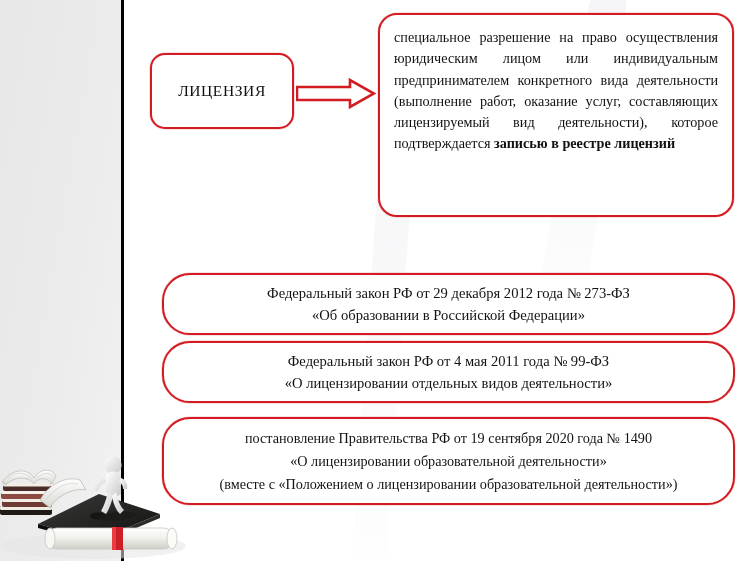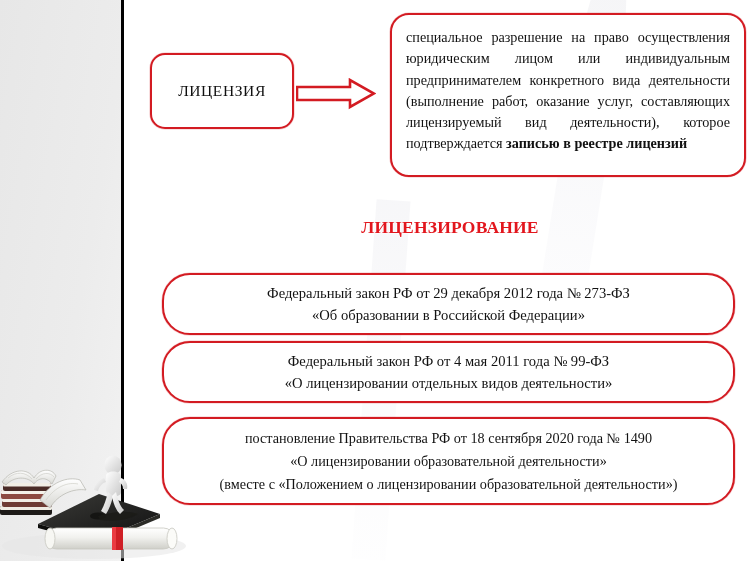--- a/index.html
+++ b/index.html
@@ -81,22 +81,22 @@
   }
   #license-box .label {
     font-size: 15.5px;
     letter-spacing: 0.6px;
     color: #101010;
     font-family: "Liberation Serif", serif;
   }
 
   
   #definition-box {
-    left: 390px; top: 13px;
-    width: 356px; height: 164px;
+    left: 378px; top: 13px;
+    width: 356px; height: 204px;
     border-radius: 19px;
   }
   #definition-box .para {
     position: absolute;
     left: 14px; right: 14px; top: 12px;
     text-align: justify;
     text-align-last: left;
     font-size: 14.2px;
     line-height: 21.3px;
     color: #111111;
@@ -182,21 +182,20 @@
     <svg width="80" height="32" viewBox="0 0 80 32" xmlns="http://www.w3.org/2000/svg">
       <polygon points="1,9 54,9 54,2 78,15.5 54,29 54,22 1,22" fill="#ffffff" stroke="#d31b22" stroke-width="2.6" stroke-linejoin="miter"></polygon>
     </svg>
   </div>
 
   <div class="rbox" id="definition-box">
     <div class="para"><span>специальное разрешение на право осуществления юридическим лицом или индивидуальным предпринимателем конкретного вида деятельности (выполнение работ, оказание услуг, составляющих лицензируемый вид деятельности), которое подтверждается </span><b>записью в реестре лицензий</b></div>
   </div>
 
   <div id="section-title">
-    <span class="l1">ЛИЦЕНЗИРОВАНИЕ</span>
   </div>
 
   <div class="rbox lawbox" id="law-box-0">
     <div class="rbox-inner">
       <div class="lines">
         <div>Федеральный закон РФ от 29 декабря 2012 года № 273-ФЗ</div>
         <div>«Об образовании в Российской Федерации»</div>
       </div>
     </div>
   </div>
@@ -206,21 +205,21 @@
       <div class="lines">
         <div>Федеральный закон РФ от 4 мая 2011 года № 99-ФЗ</div>
         <div>«О лицензировании отдельных видов деятельности»</div>
       </div>
     </div>
   </div>
 
   <div class="rbox lawbox" id="law-box-2">
     <div class="rbox-inner">
       <div class="lines">
-        <div>постановление Правительства РФ от 18 сентября 2020 года № 1490</div>
+        <div>постановление Правительства РФ от 19 сентября 2020 года № 1490</div>
         <div>«О лицензировании образовательной деятельности»</div>
         <div>(вместе с «Положением о лицензировании образовательной деятельности»)</div>
       </div>
     </div>
   </div>
 
   <div id="edu-illustration">
     <svg width="210" height="133" viewBox="0 0 210 133" xmlns="http://www.w3.org/2000/svg">
       <defs>
         <linearGradient id="capG" x1="0" y1="0" x2="0.6" y2="1">

